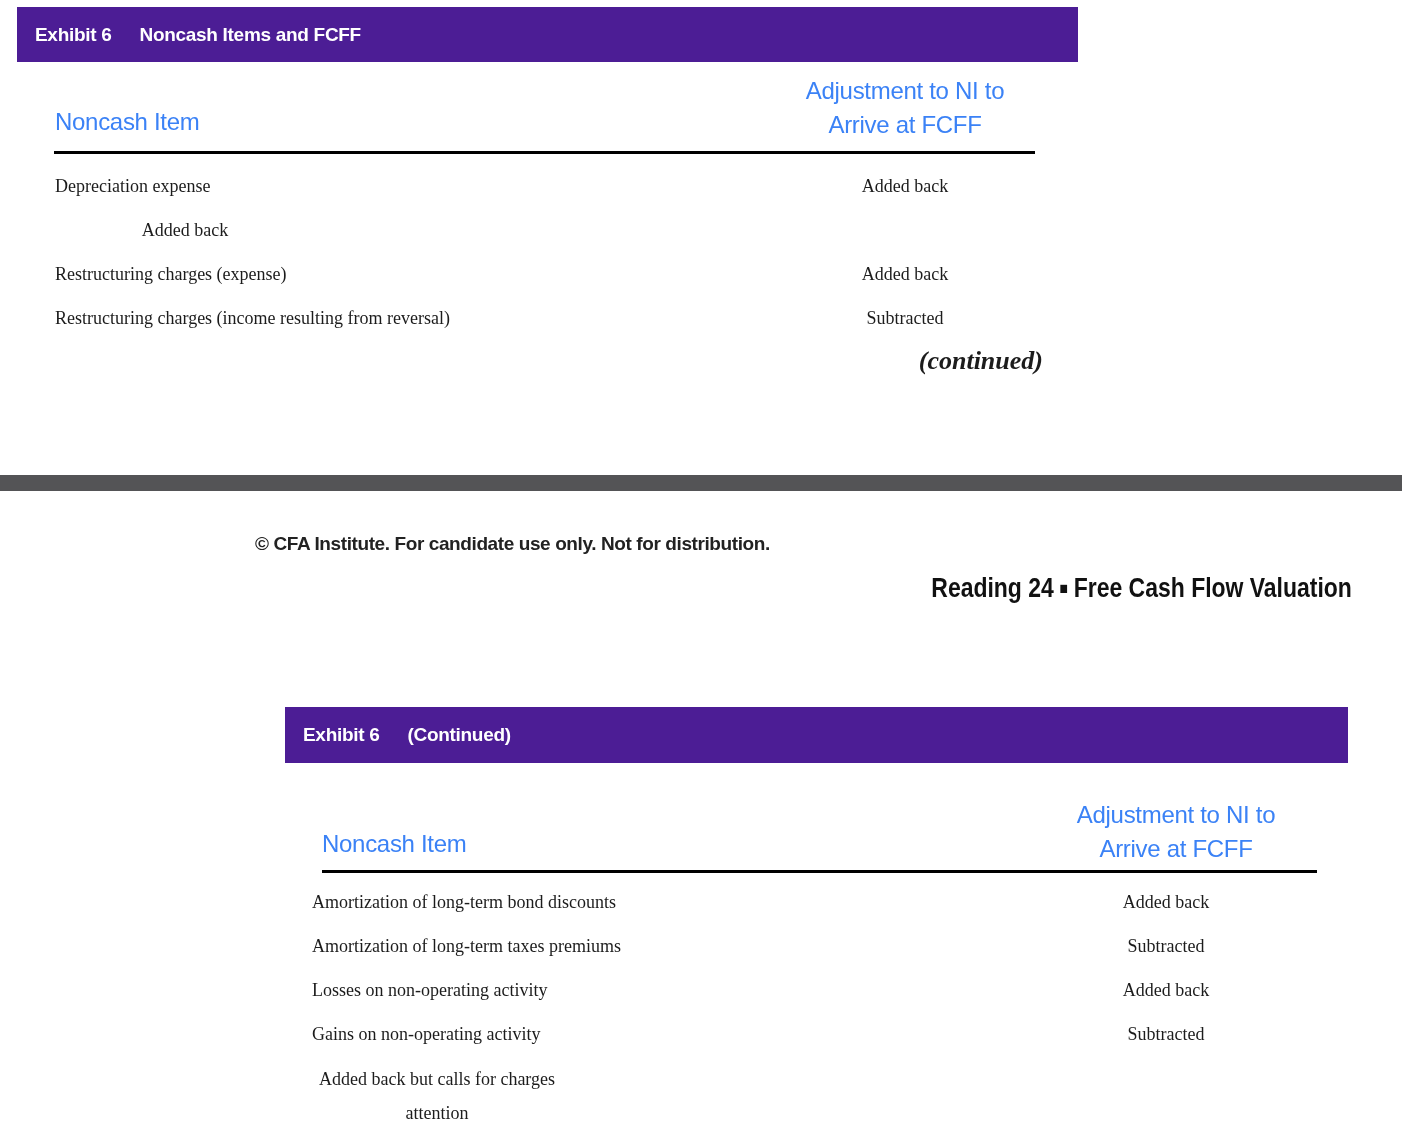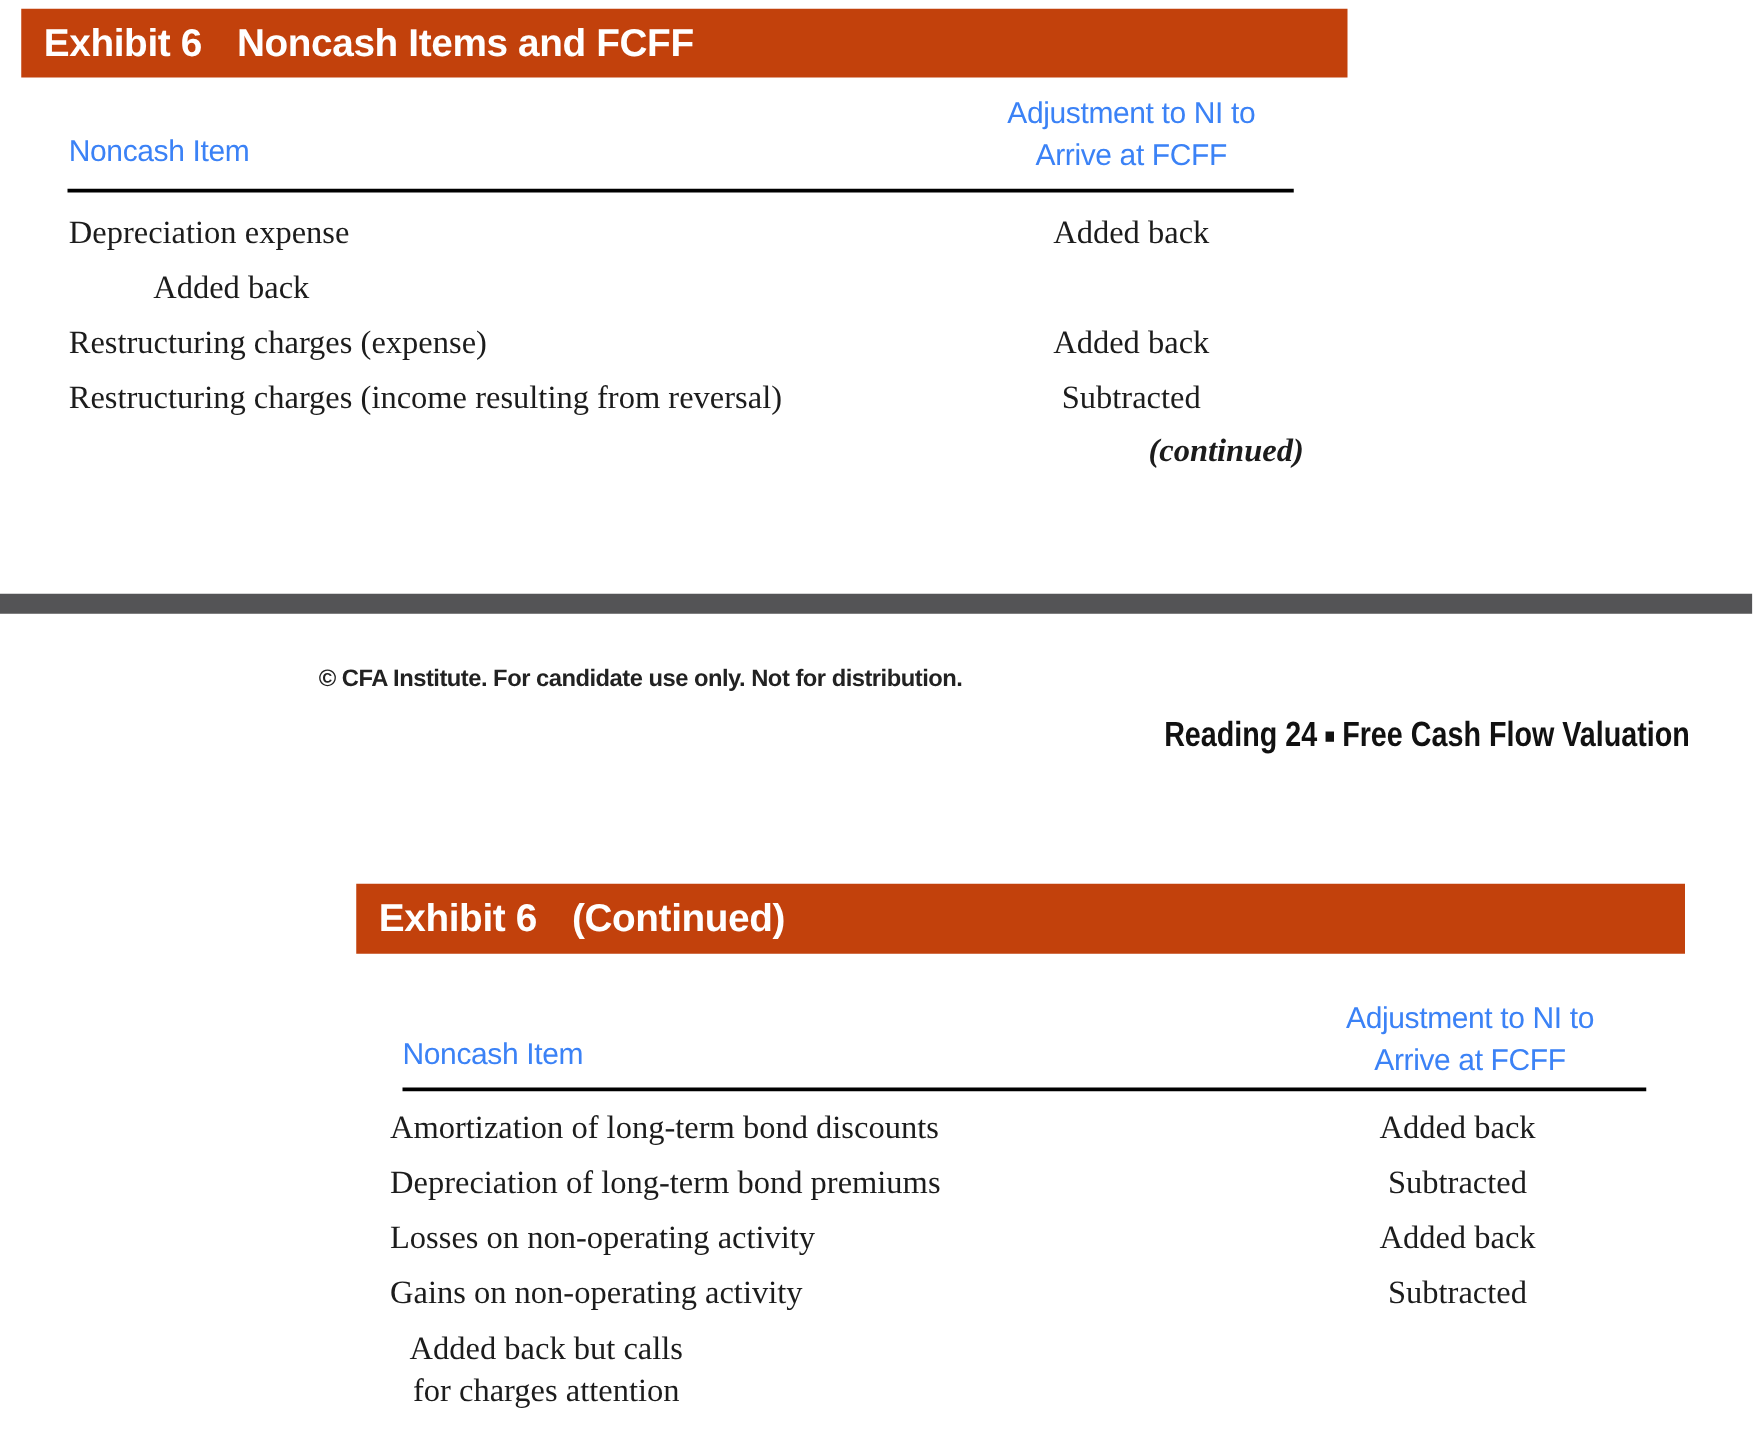--- a/index.html
+++ b/index.html
@@ -10,27 +10,27 @@
     position: relative;
     width: 1402px;
     height: 1146px;
     background: #ffffff;
     overflow: hidden;
   }
 
   
   .exhibit-bar {
     position: absolute;
-    background: #c2410c;
+    background: #4c1d95;
     color: #ffffff;
     display: flex;
     align-items: center;
     padding-left: 18px;
     font-weight: bold;
-    font-size: 31px;
+    font-size: 19px;
     letter-spacing: -0.3px;
   }
   .exhibit-bar .exhibit-title { margin-left: 28px; }
   .bar1 { left: 17px; top: 7px; width: 1061px; height: 55px; }
   .bar2 { left: 285px; top: 707px; width: 1063px; height: 56px; }
 
   
   .col-head {
     position: absolute;
     font-weight: normal;
@@ -45,21 +45,21 @@
   .t2-col1-head { left: 322px; top: 830px; }
 
   .rule { position: absolute; background: #000000; height: 3px; }
   .rule1 { left: 54px;  top: 151px; width: 981px; }
   .rule2 { left: 322px; top: 870px; width: 995px; }
 
   
   .tbody {
     position: absolute;
     font-family: "Liberation Serif", serif;
-    font-size: 26px;
+    font-size: 18px;
     color: #1c1c1c;
   }
   .tbody1 { left: 55px;  top: 164px; width: 980px; }
   .tbody2 { left: 312px; top: 880px; width: 995px; }
 
   .trow { display: flex; align-items: center; height: 44px; }
   .tbody1 .cell-item { width: 720px; }
   .tbody1 .cell-adj  { width: 260px; text-align: center; }
   .tbody2 .cell-item { width: 729px; }
   .tbody2 .cell-adj  { width: 250px; text-align: center; }
@@ -168,21 +168,21 @@
   </div>
   <div class="col-head t2-col1-head">Noncash Item</div>
   <div class="rule rule2"></div>
 
   <div class="tbody tbody2">
     <div class="trow">
       <div class="cell-item">Amortization of long-term bond discounts</div>
       <div class="cell-adj">Added back</div>
     </div>
     <div class="trow">
-      <div class="cell-item">Depreciation of long-term bond premiums</div>
+      <div class="cell-item">Amortization of long-term taxes premiums</div>
       <div class="cell-adj">Subtracted</div>
     </div>
     <div class="trow">
       <div class="cell-item">Losses on non-operating activity</div>
       <div class="cell-adj">Added back</div>
     </div>
     <div class="trow">
       <div class="cell-item">Gains on non-operating activity</div>
       <div class="cell-adj">Subtracted</div>
     </div>

